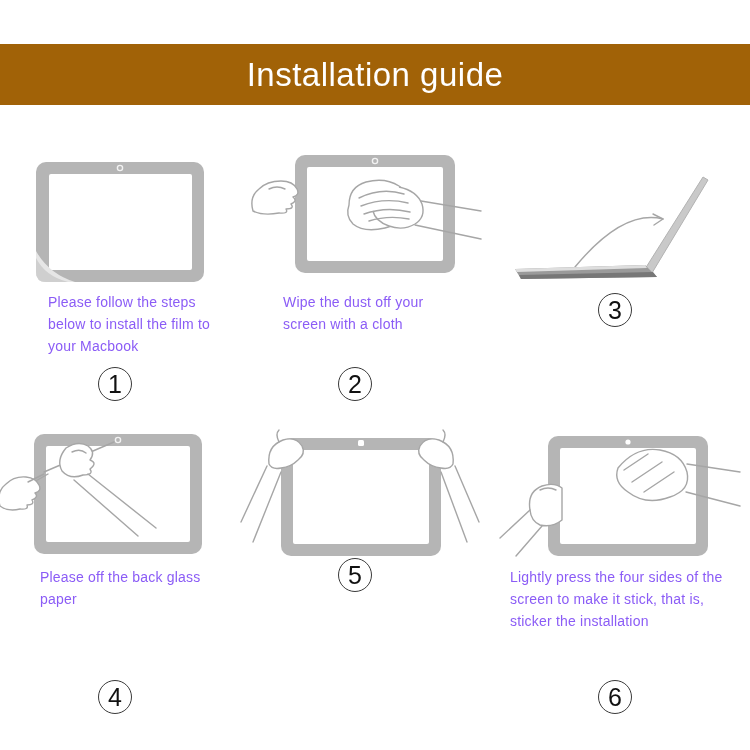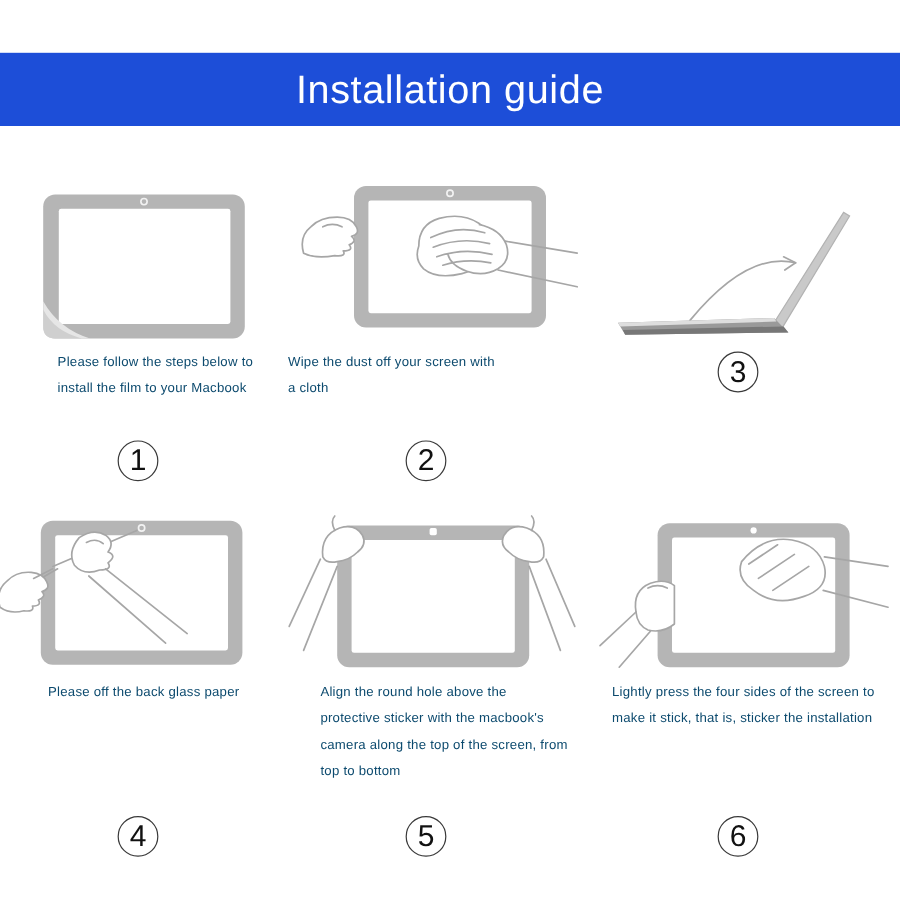--- a/index.html
+++ b/index.html
@@ -1,34 +1,34 @@
 <!DOCTYPE html>
 <html><head>
 <meta charset="utf-8">
 <style>
   html,body{margin:0;padding:0;background:#fff;}
   body{width:750px;height:750px;overflow:hidden;font-family:"Liberation Sans",sans-serif;color:#222;}
   .page{width:750px;height:750px;position:relative;background:#fff;}
 
-  .banner{margin-top:44px;height:61px;background:#1d4ed8;display:flex;align-items:center;justify-content:center;}
+  .banner{margin-top:44px;height:61px;background:#a16207;display:flex;align-items:center;justify-content:center;}
   .banner h1{margin:0;color:#fff;font-size:33px;font-weight:400;letter-spacing:0.5px;}
 
   .grid{display:grid;grid-template-columns:240px 250px 260px;}
   .cell{display:flex;flex-direction:column;}
   .row1 .cell{height:325px;}
   .row2 .cell{height:320px;}
 
   .illus{height:178px;display:flex;align-items:flex-end;justify-content:center;}
   .illus2{height:126px;display:flex;align-items:flex-start;justify-content:center;}
   .illus svg,.illus2 svg{display:block;overflow:visible;}
 
-  .desc{margin:8px 0 0 0;font-size:11px;line-height:22px;letter-spacing:0.2px;color:#0c4a6e;height:66px;}
+  .desc{margin:8px 0 0 0;font-size:14px;line-height:22px;letter-spacing:0.2px;color:#8b5cf6;height:66px;}
   .row2 .desc{height:112px;margin-top:10px;}
   .c1 .desc{margin-left:48px;width:172px;}
-  .c2 .desc{width:176px;}
+  .c2 .desc{margin-left:43px;width:176px;}
   .c3 .desc{margin-left:25px;width:186px;}
   .c4 .desc{margin-left:40px;width:180px;}
   .c5 .desc{margin-left:27px;width:208px;}
   .c6 .desc{margin-left:20px;width:238px;}
 
   .badge{width:34px;height:34px;border:1.5px solid #3a3a3a;border-radius:50%;
          display:flex;align-items:center;justify-content:center;align-self:center;
          margin-top:10px;font-size:25px;color:#111;box-sizing:border-box;}
   .row2 .badge{margin-top:2px;}
   .c1 .badge,.c4 .badge{transform:translateX(-5px);}
@@ -153,21 +153,20 @@
             <path class="ln" d="M42,42 L14,112"></path>
           </g>
           <g>
             <path class="hand" d="M214,34 Q216,16 200,10 Q187,6 181,16 Q177,24 185,30 Q192,37 202,38 Q211,40 214,34 Z"></path>
             <path class="ln" d="M204,12 Q208,4 204,0"></path>
             <path class="ln" d="M216,36 L240,92"></path>
             <path class="ln" d="M202,42 L228,112"></path>
           </g>
         </svg>
       </div>
-      <p class="desc">Align the round hole above the protective sticker with the macbook's camera along the top of the screen, from top to bottom</p>
       <div class="badge">
         <span>5</span>
       </div>
     </section>
 
     <section class="cell c6">
       <div class="illus2">
         <svg width="240" height="150" viewBox="0 0 240 150">
           <rect x="48" y="6" width="160" height="120" rx="10" fill="#b5b5b5"></rect>
           <rect x="60" y="18" width="136" height="96" rx="2" fill="#ffffff"></rect>

